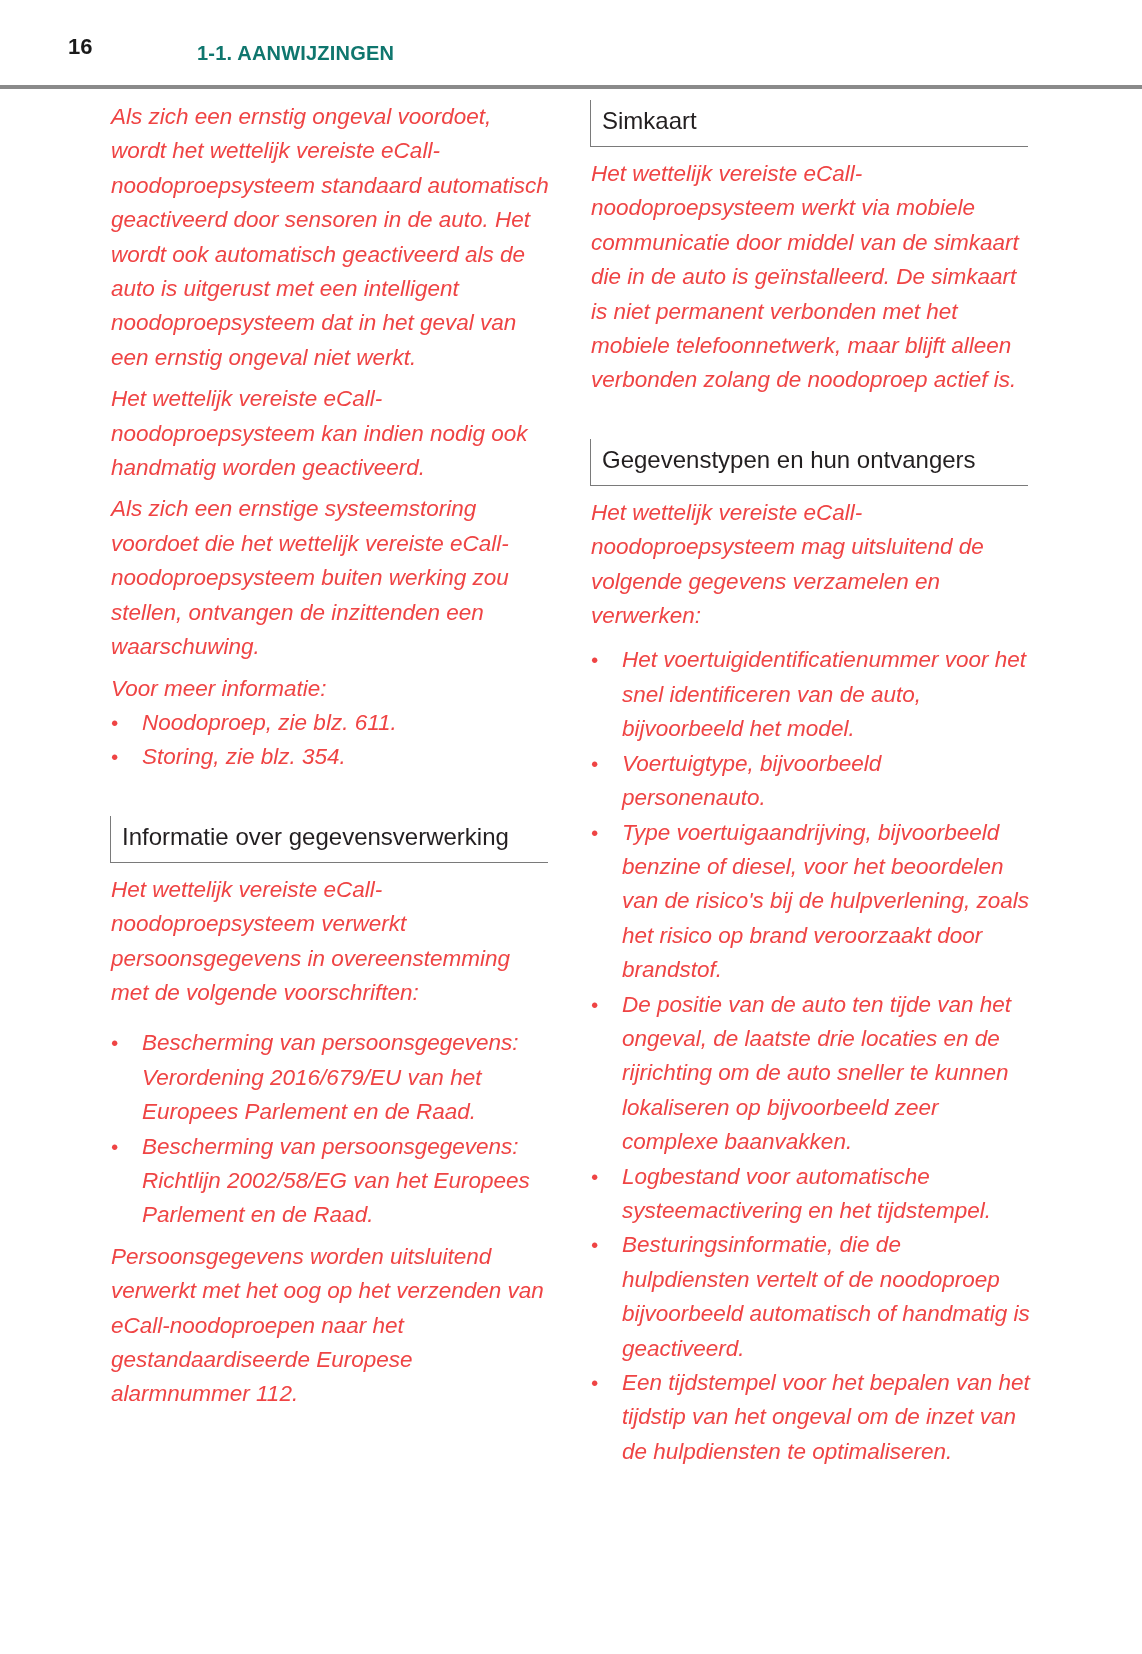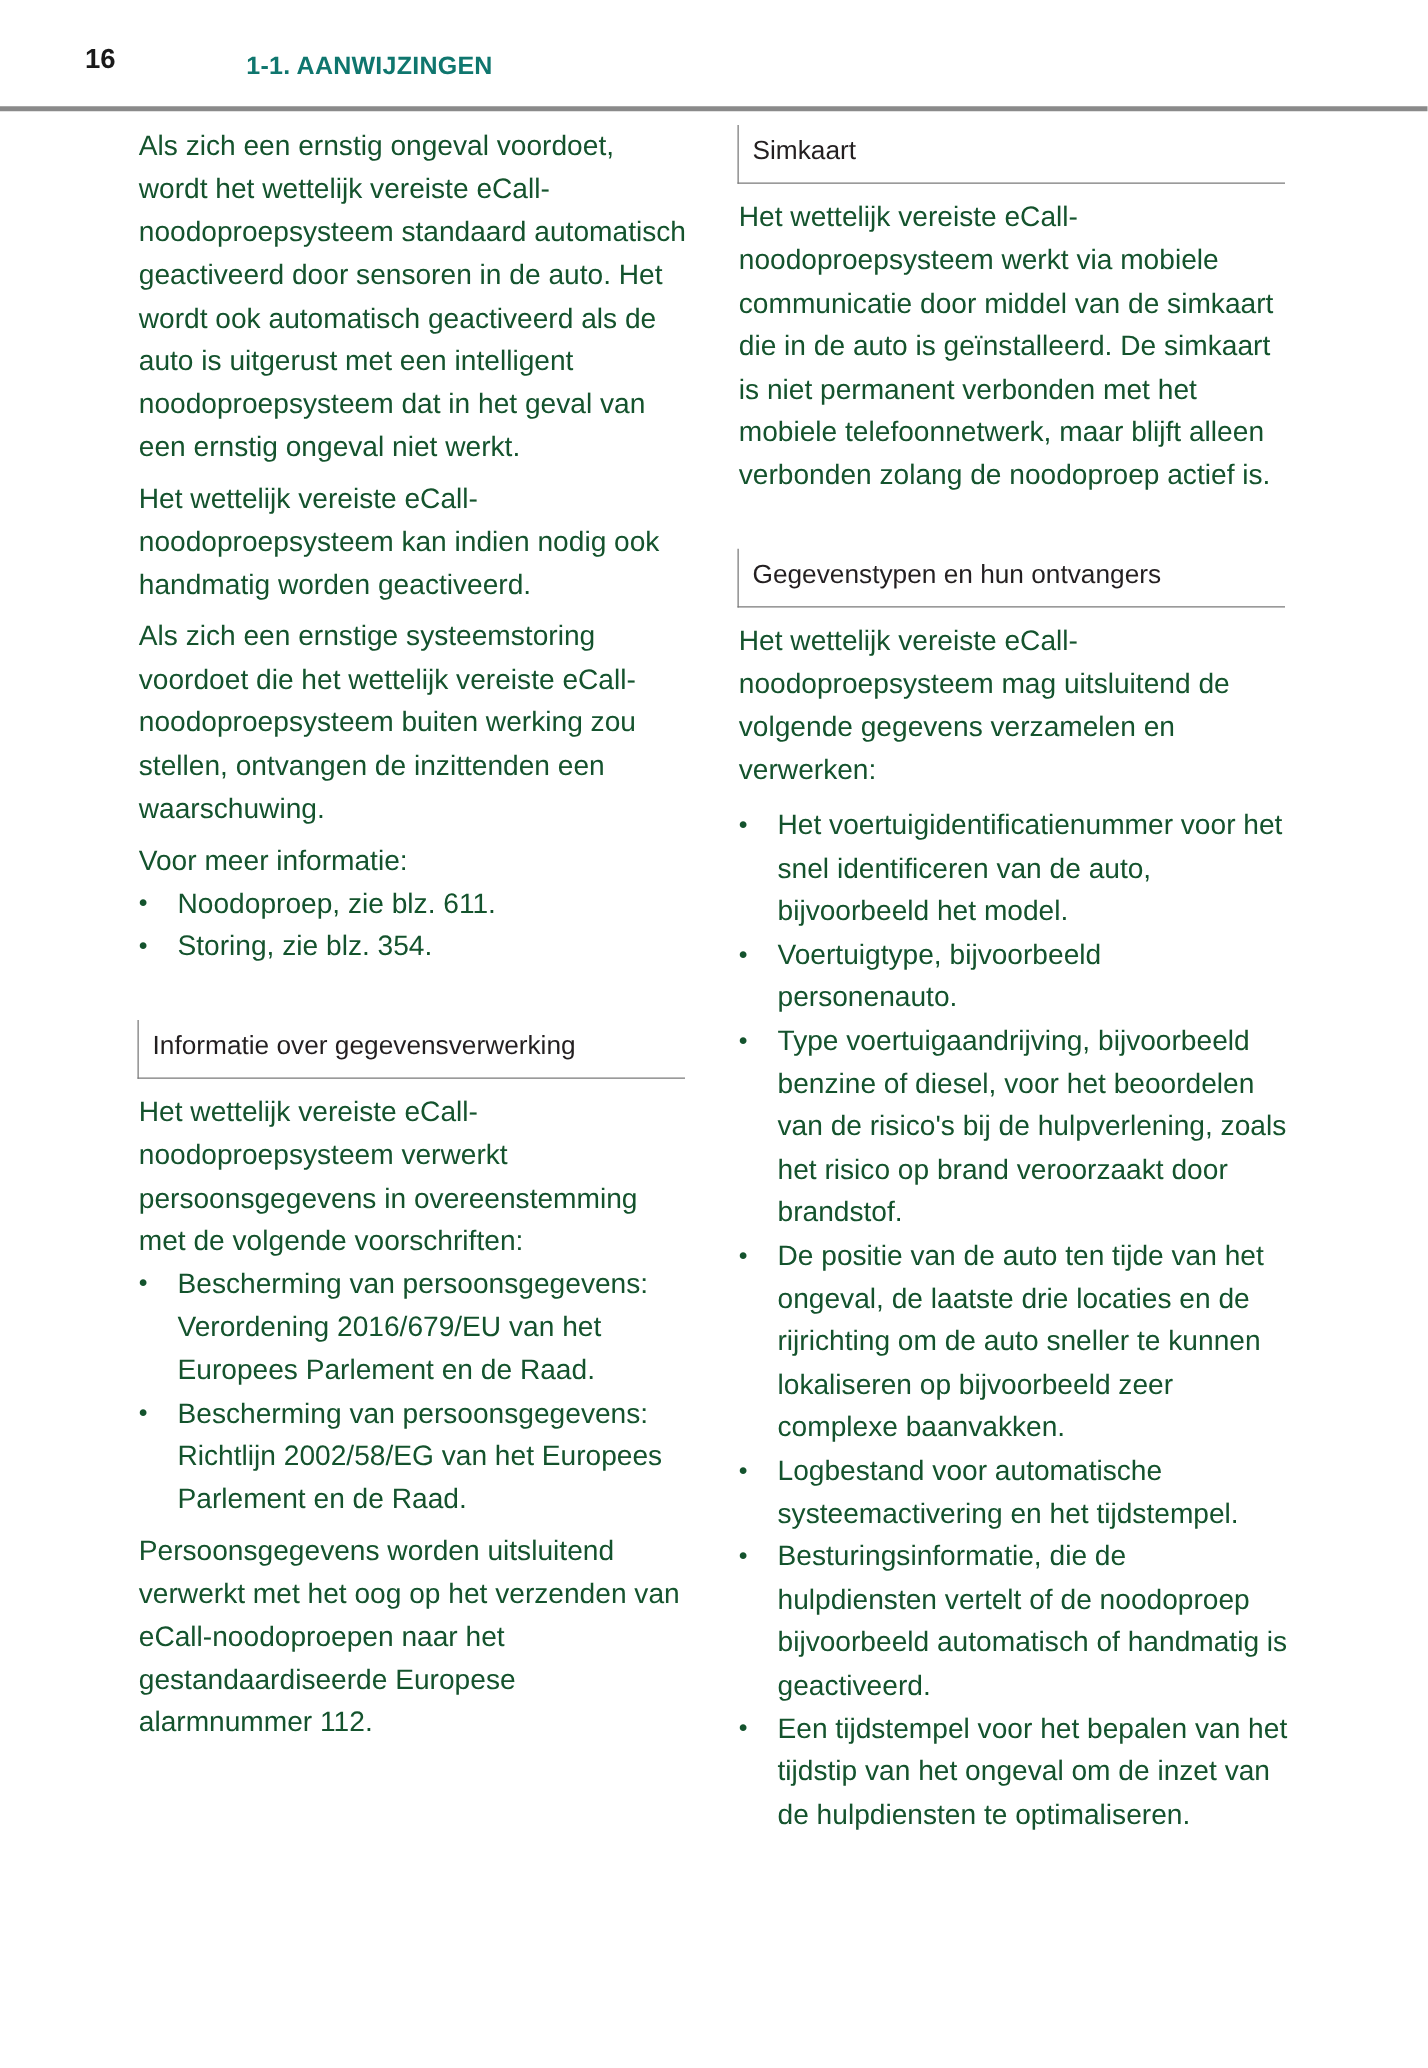--- a/index.html
+++ b/index.html
@@ -16,31 +16,31 @@
     position: absolute; left: 197px; top: 42px;
     font-size: 20px; font-weight: bold; color: #0f766e; letter-spacing: 0.2px;
   }
   .header-rule {
     position: absolute; left: 0; top: 85px; width: 1142px; height: 4px; background: #8a8a8a;
   }
   .col { position: absolute; top: 100px; width: 440px; }
   .col.left { left: 111px; }
   .col.right { left: 591px; width: 440px; }
   p, li {
-    font-size: 22.5px; line-height: 34.4px; margin: 0; color: #14532d;
+    font-size: 22.5px; line-height: 34.4px; margin: 0; color: #ef4444; font-style: italic;
   }
   p { margin-bottom: 7px; }
   ul { list-style: none; margin: 0 0 7px 0; padding: 0; }
   li { position: relative; padding-left: 31px; }
   li .bullet {
     position: absolute; left: 0; top: 0; width: 31px; font-size: 20px;
   }
   .subhead {
     position: relative; border-left: 1.5px solid #7a7a7a; border-bottom: 1.5px solid #7a7a7a;
-    padding: 6px 0 10px 11px; font-size: 21px; line-height: 30px; color: #231f20;
+    padding: 6px 0 10px 11px; font-size: 24px; line-height: 30px; color: #231f20;
     margin-left: -1px; width: 438px; box-sizing: border-box;
   }
   .gap-large { height: 34px; }
   .gap-sub { height: 10px; }
 </style>
 </head>
 <body>
 
 <div class="header">
   <div class="page-num">16</div>
@@ -53,21 +53,21 @@
   <p>Het wettelijk vereiste eCall-noodoproepsysteem kan indien nodig ook handmatig worden geactiveerd.</p>
   <p>Als zich een ernstige systeemstoring voordoet die het wettelijk vereiste eCall-noodoproepsysteem buiten werking zou stellen, ontvangen de inzittenden een waarschuwing.</p>
   <p style="margin-bottom:0">Voor meer informatie:</p>
   <ul>
     <li><span class="bullet">•</span><span>Noodoproep, zie blz. 611.</span></li>
     <li><span class="bullet">•</span><span>Storing, zie blz. 354.</span></li>
   </ul>
   <div class="gap-large"></div>
   <div class="subhead">Informatie over gegevensverwerking</div>
   <div class="gap-sub"></div>
-  <p style="margin-bottom:0">Het wettelijk vereiste eCall-noodoproepsysteem verwerkt persoonsgegevens in overeenstemming met de volgende voorschriften:</p>
+  <p style="margin-bottom:16px">Het wettelijk vereiste eCall-noodoproepsysteem verwerkt persoonsgegevens in overeenstemming met de volgende voorschriften:</p>
   <ul>
     <li><span class="bullet">•</span><span>Bescherming van persoonsgegevens: Verordening 2016/679/EU van het Europees Parlement en de Raad.</span></li>
     <li><span class="bullet">•</span><span>Bescherming van persoonsgegevens: Richtlijn 2002/58/EG van het Europees Parlement en de Raad.</span></li>
   </ul>
   <p>Persoonsgegevens worden uitsluitend verwerkt met het oog op het verzenden van eCall-noodoproepen naar het gestandaardiseerde Europese alarmnummer 112.</p>
 </div>
 
 <div class="col right">
   <div class="subhead">Simkaart</div>
   <div class="gap-sub"></div>

